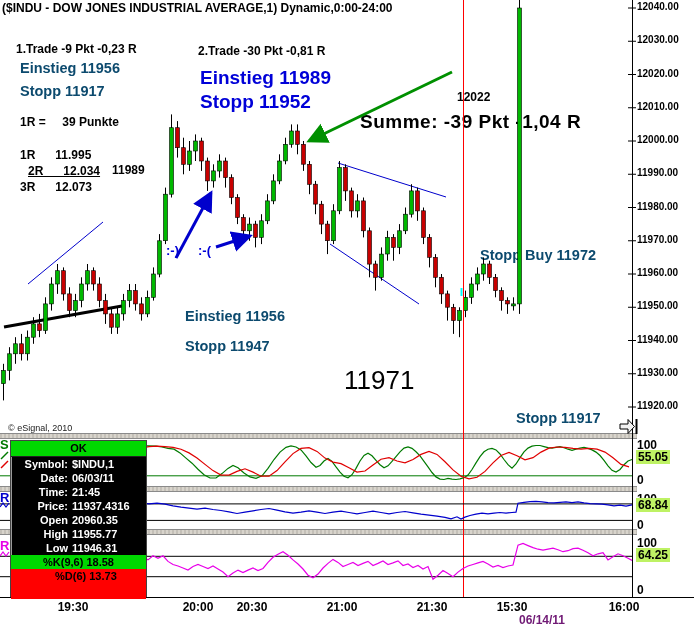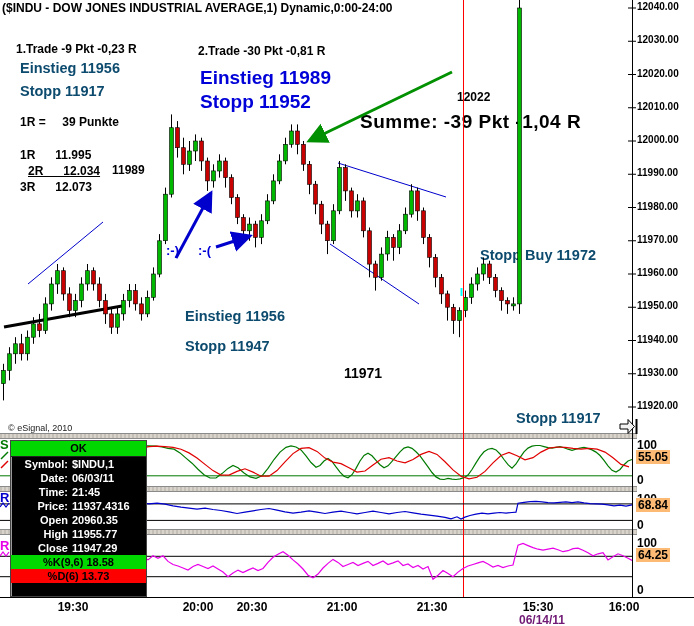--- a/index.html
+++ b/index.html
@@ -4,43 +4,43 @@
 <style>
   html,body{margin:0;padding:0;background:#fff;}
   #root{position:relative;width:694px;height:626px;background:#ffffff;overflow:hidden;
         font-family:"Liberation Sans",sans-serif;}
   #plot{position:absolute;left:0;top:0;z-index:2;pointer-events:none;}
   .layer{position:absolute;left:0;top:0;width:694px;height:626px;z-index:1;}
   .ann{position:absolute;white-space:pre;line-height:1.1;}
   .k12{font-weight:bold;font-size:12px;color:#000;}
   .k8{font-size:9px;color:#222;font-weight:normal;}
   .k18{font-weight:bold;font-size:19px;color:#000;letter-spacing:0.5px;}
-  .k21{font-weight:bold;font-size:14px;color:#000;}
+  .k21{font-weight:normal;font-size:26px;color:#000;}
   .g14{font-weight:bold;font-size:14.5px;color:#0c4a6e;}
   .b14{font-weight:bold;font-size:19px;color:#0000d8;}
   .b13{font-weight:bold;font-size:13px;color:#0000d8;}
   #title{position:absolute;left:2px;top:1px;font-weight:bold;font-size:12px;color:#000;z-index:1;white-space:pre;}
   .divider{position:absolute;left:0;width:637px;height:6px;z-index:1;
            background:#cfcbc4;border-top:1px solid #8a8a8a;border-bottom:1px solid #8a8a8a;
            background-image:repeating-linear-gradient(90deg,#c4c0b8 0 2px,#d8d4cc 2px 4px);box-sizing:border-box;}
   .plabel{position:absolute;left:637px;font-weight:bold;font-size:10px;color:#000;z-index:1;}
   .tlabel{position:absolute;top:600px;transform:translateX(-50%);font-weight:bold;font-size:12px;color:#000;z-index:1;}
   #date-label{position:absolute;top:613px;transform:translateX(-50%);font-weight:bold;font-size:12px;color:#701a75;z-index:1;}
   .p100,.pzero{position:absolute;font-weight:bold;font-size:12px;color:#000;z-index:1;}
-  .pbox{position:absolute;font-weight:bold;font-size:12px;color:#000;background:#fdba74;padding:0 2px;z-index:1;}
+  .pbox{position:absolute;font-weight:bold;font-size:12px;color:#000;background:#bef264;padding:0 2px;z-index:1;}
   .pletter{position:absolute;left:0px;font-weight:bold;font-size:13px;z-index:1;}
   .dw{position:absolute;left:10px;top:440px;width:137px;height:157px;background:#000;
       border:1px solid #444;box-shadow:inset 1px 1px 0 #9a9a9a;box-sizing:border-box;z-index:3;
       font-weight:bold;font-size:11px;}
   .dw-ok{background:#00d800;color:#000;text-align:center;height:15px;line-height:15px;border-bottom:1px solid #222;}
   .dw-row{display:flex;color:#fff;height:14px;line-height:14px;}
   .dw-l{width:57px;text-align:right;}
   .dw-v{margin-left:4px;}
   .dw-k{background:#00d800;color:#000;height:14px;line-height:14px;text-align:center;}
-  .dw-d{background:#ff0000;color:#000;height:14px;line-height:14px;text-align:center;}
+  .dw-d{background:#ff0000;color:#000;height:30px;line-height:14px;padding-left:44px;}
 </style>
 </head>
 <body>
 
 <div id="root">
   <div id="title">($INDU - DOW JONES INDUSTRIAL AVERAGE,1) Dynamic,0:00-24:00</div>
 
   <div class="layer" id="ann-layer">
       <div class="ann k12" style="left: 16px; top: 43px;">1.Trade -9 Pkt -0,23 R</div>
       <div class="ann g14" style="left: 20px; top: 61px;">Einstieg 11956</div>
@@ -76,21 +76,21 @@
       <div class="plabel" style="left: 637px; top: 267px;">11960.00</div>
       <div class="plabel" style="left: 637px; top: 300px;">11950.00</div>
       <div class="plabel" style="left: 637px; top: 334px;">11940.00</div>
       <div class="plabel" style="left: 637px; top: 367px;">11930.00</div>
       <div class="plabel" style="left: 637px; top: 400px;">11920.00</div>
       <div class="tlabel" style="left: 73px; top: 600px;">19:30</div>
       <div class="tlabel" style="left: 163px; top: 600px; margin-left: 35px;">20:00</div>
       <div class="tlabel" style="left: 252px; top: 600px;">20:30</div>
       <div class="tlabel" style="left: 342px; top: 600px;">21:00</div>
       <div class="tlabel" style="left: 432px; top: 600px;">21:30</div>
-      <div class="tlabel" style="left: 538px; top: 600px;">15:30</div>
+      <div class="tlabel" style="left: 512px; top: 600px;">15:30</div>
       <div class="tlabel" style="left: 624px; top: 600px;">16:00</div>
       <div class="tlabel" id="date-label" style="left: 542px; top: 613px;">06/14/11</div>
       <div class="p100" style="left: 637px; top: 438px;">100</div>
       <div class="pbox" style="left: 636px; top: 450px;">55.05</div>
       <div class="pzero" style="left: 637px; top: 473px;">0</div>
       <div class="pletter" style="left: 0px; top: 437px; color: rgb(0, 122, 0);">S</div>
       <div class="p100" style="left: 637px; top: 492px;">100</div>
       <div class="pbox" style="left: 636px; top: 498px;">68.84</div>
       <div class="pzero" style="left: 637px; top: 518px;">0</div>
       <div class="pletter" style="left: 0px; top: 490px; color: rgb(0, 0, 204);">R</div>
@@ -350,19 +350,19 @@
       </div>
     <div class="dw-row">
       <span class="dw-l">Open</span>
       <span class="dw-v">20960.35</span>
       </div>
     <div class="dw-row">
       <span class="dw-l">High</span>
       <span class="dw-v">11955.77</span>
       </div>
     <div class="dw-row">
-      <span class="dw-l">Close</span>
-      <span class="dw-v">11947.29</span>
+      <span class="dw-l">Low</span>
+      <span class="dw-v">11946.31</span>
       </div>
     <div class="dw-k">%K(9,6) 18.58</div>
     <div class="dw-d">%D(6) 13.73</div>
   </div>
 </div>
 
 </body></html>

